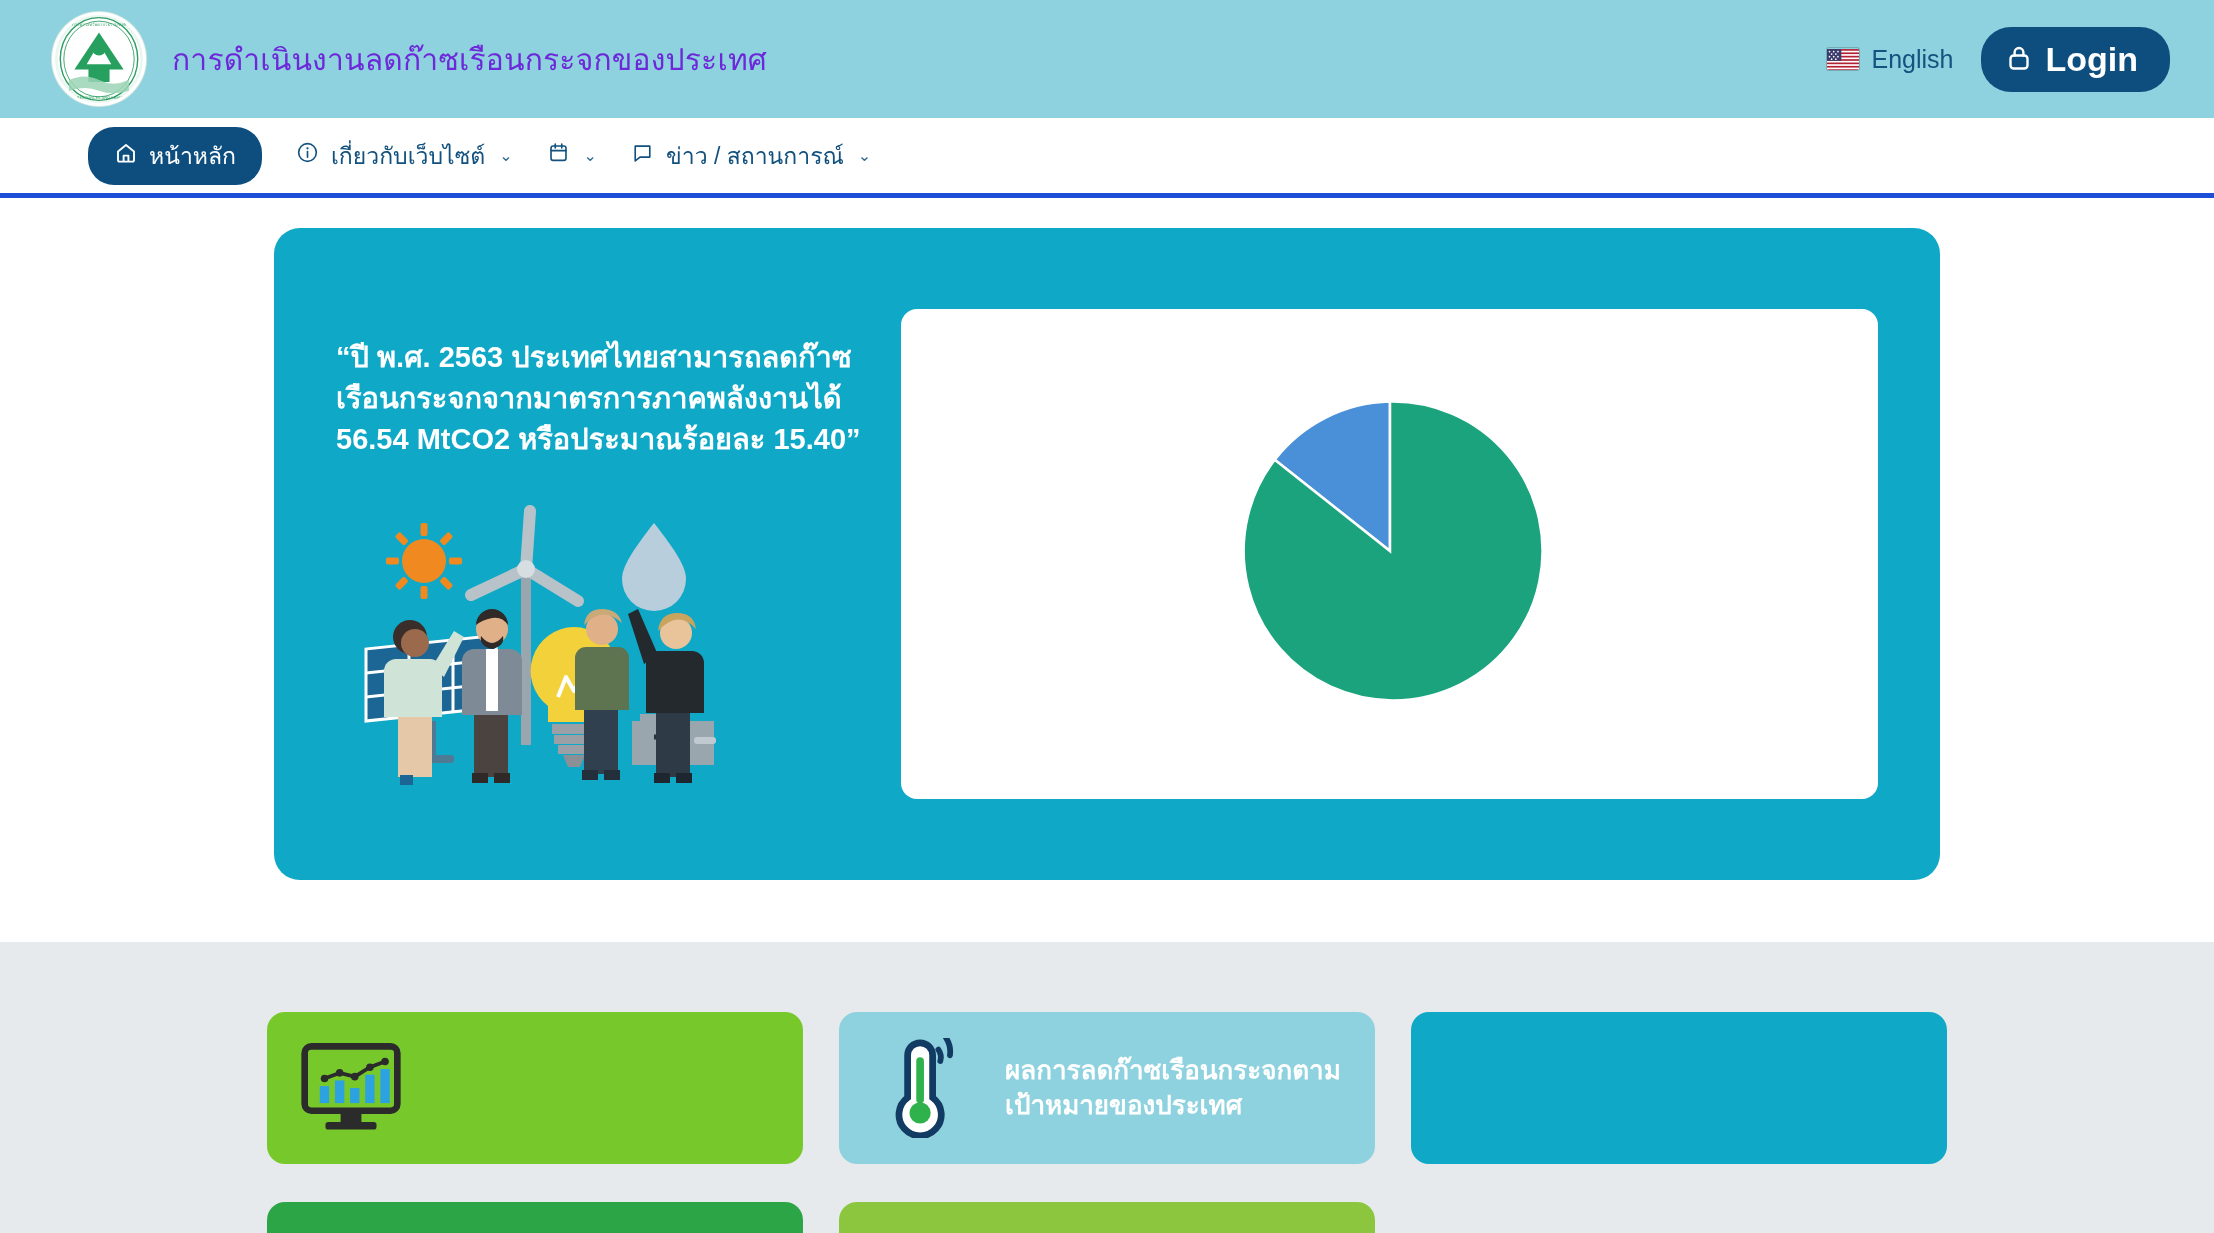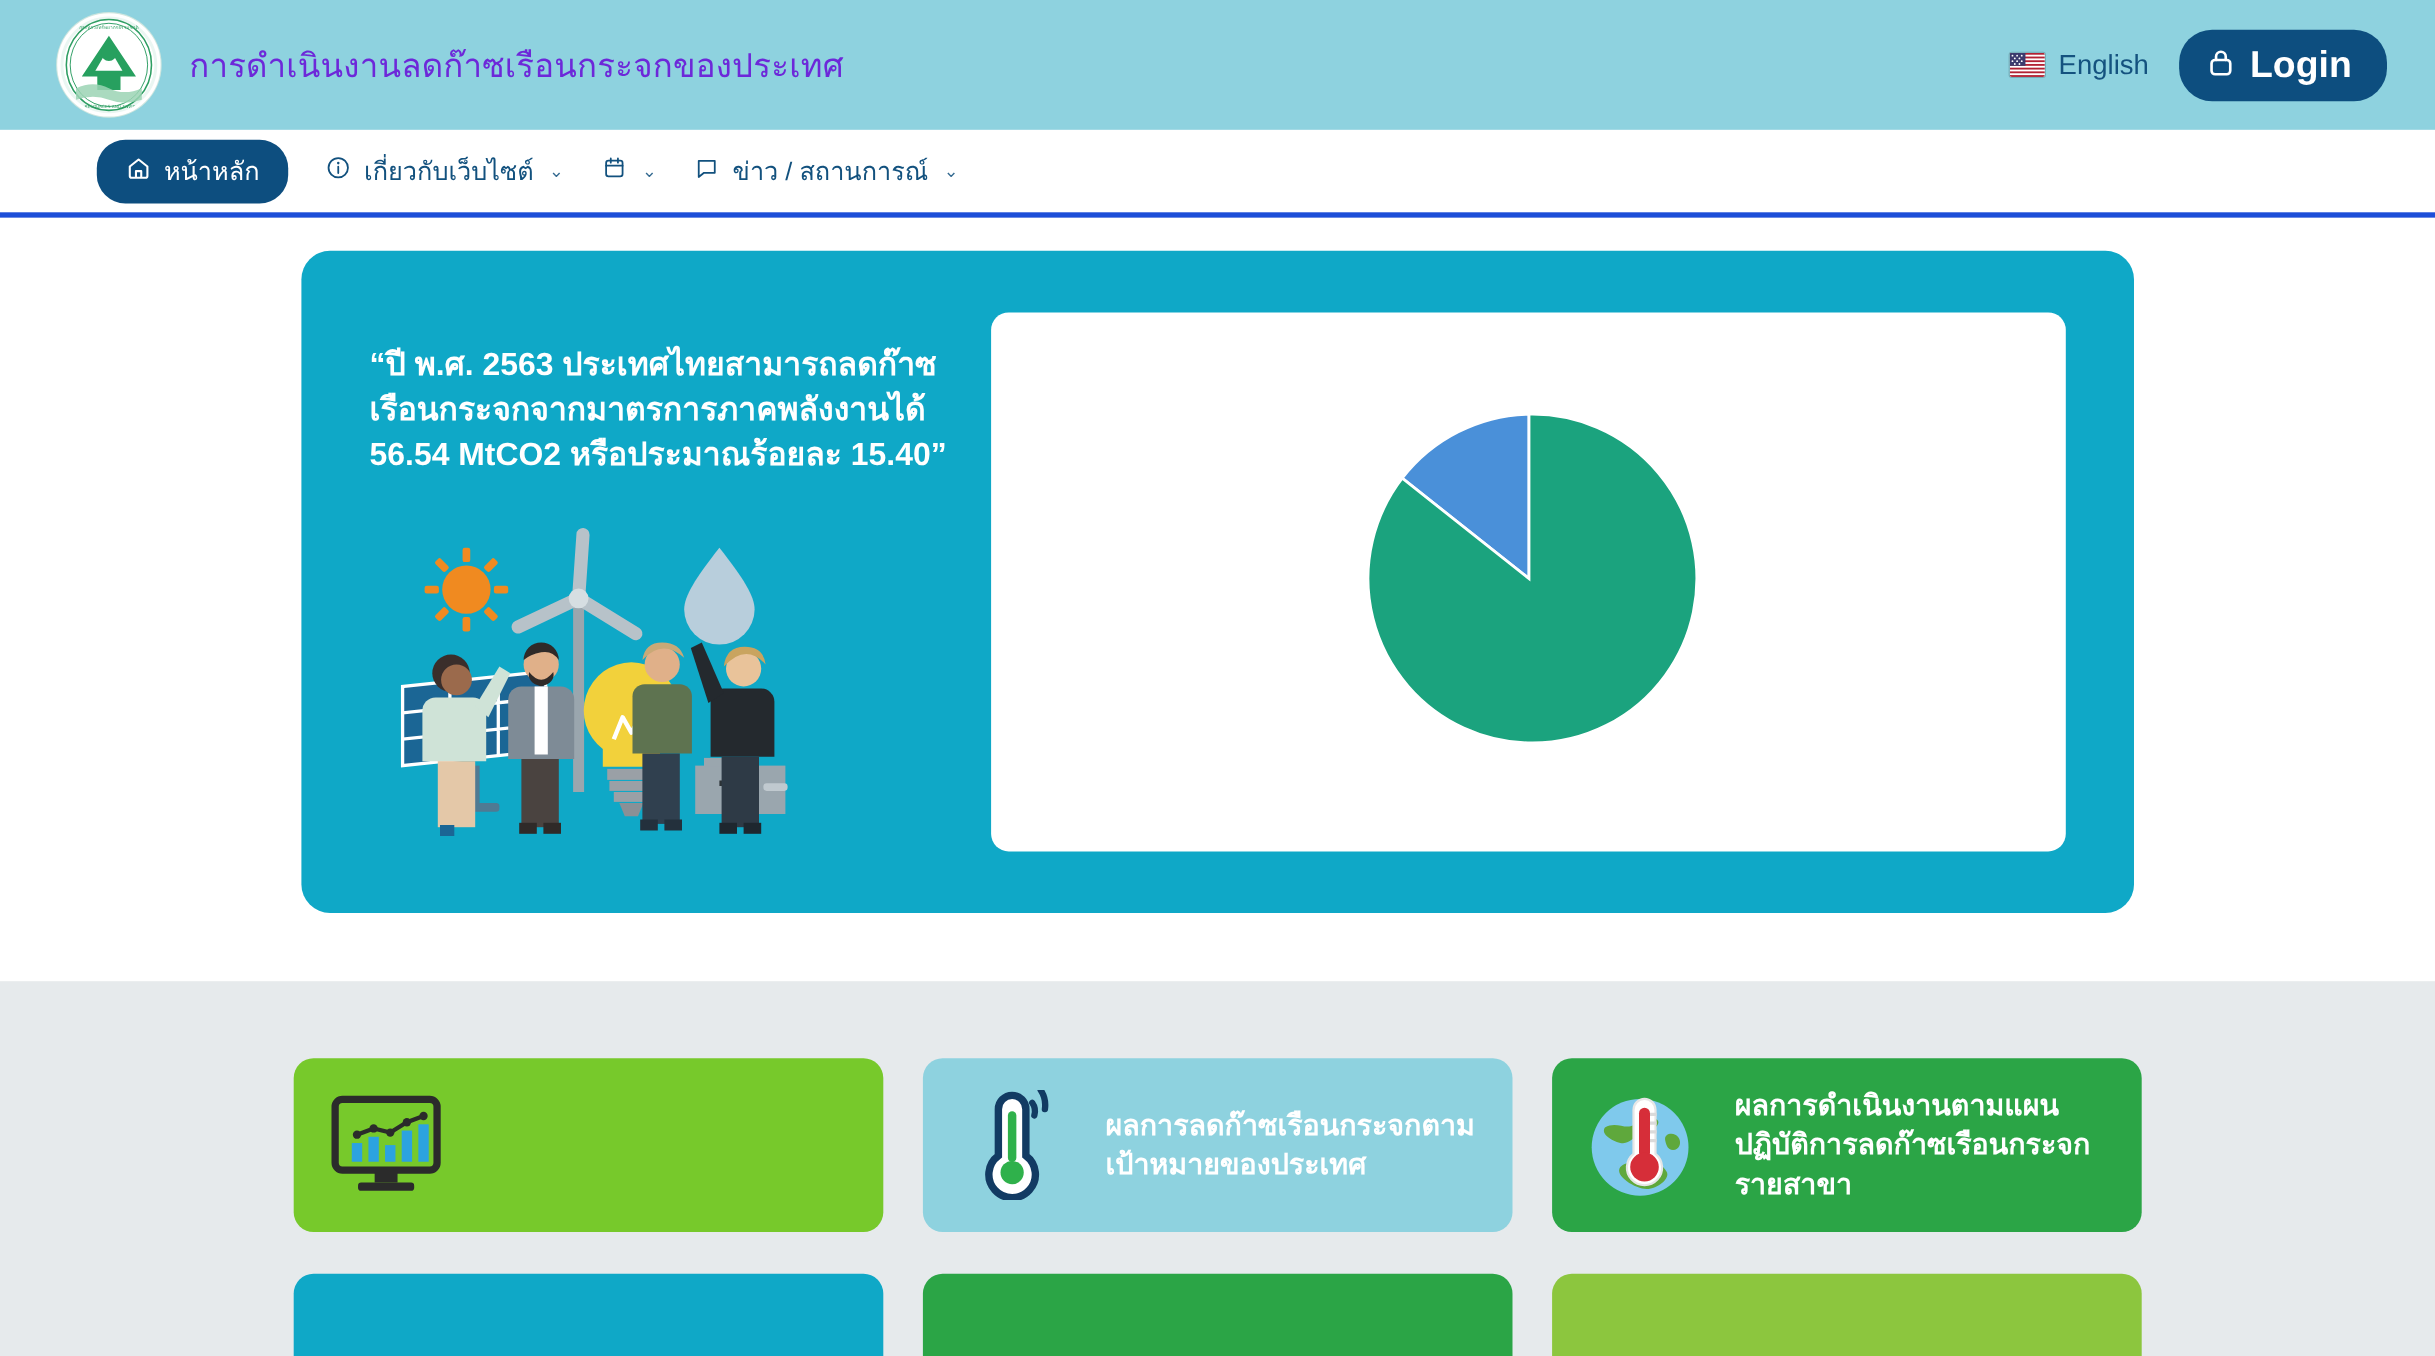--- a/index.html
+++ b/index.html
@@ -87,21 +87,21 @@
   }
   .chev { font-size: 16px; opacity: .85; margin-left: 2px; }
 
   
   .hero-wrap { padding: 30px 0 0; background: #fff; }
   .hero-banner {
     margin: 0 auto;
     width: 1666px;
     background: #0FA8C7;
     border-radius: 26px;
-    padding: 56px 62px;
+    padding: 81px 62px;
     display: flex;
     align-items: flex-start;
   }
   .hero-left { width: 565px; flex: none; padding-top: 28px; }
   .hero-quote {
     color: #ffffff;
     font-size: 29px;
     font-weight: bold;
     line-height: 1.42;
   }
@@ -431,37 +431,20 @@
           <circle cx="43" cy="78" r="11" fill="#2FB14B"></circle>
           <g stroke="#123B63" stroke-width="6" fill="none" stroke-linecap="round">
             <path d="M64 24a14 14 0 0 0-2-12"></path>
             <path d="M74 18a26 26 0 0 0-4-18"></path>
           </g>
         </svg>
       </div>
       <div class="card-title">ผลการลดก๊าซเรือนกระจกตามเป้าหมายของประเทศ</div>
     </div>
 
-    <div class="link-card card-green">
-      <div class="card-icon">
-        <svg width="104" height="100" viewBox="0 0 104 100" fill="none" aria-hidden="true">
-          <circle cx="48" cy="52" r="44" fill="#7FC9EC"></circle>
-          <path d="M16 34c10-6 18 2 26-2s12-10 20-6-4 12-12 14-12 10-20 8-18-8-14-14z" fill="#5FA83C"></path>
-          <path d="M30 70c8-8 16 0 24-4s14 2 18 8-8 16-18 16-30-12-24-20z" fill="#5FA83C"></path>
-          <path d="M74 40c6-2 12 4 10 10s-10 6-12 0 -2-8 2-10z" fill="#5FA83C"></path>
-          <path d="M52 8a10 10 0 0 1 10 10v40a16 16 0 1 1-20 0V18A10 10 0 0 1 52 8z" fill="#ffffff" stroke="#E6E6E6" stroke-width="2"></path>
-          <rect x="47" y="16" width="10" height="46" rx="5" fill="#D62E39"></rect>
-          <circle cx="52" cy="70" r="13" fill="#D62E39"></circle>
-          <g stroke="#DADADA" stroke-width="3">
-            <path d="M57 22h6M57 30h6M57 38h6M57 46h6"></path>
-          </g>
-        </svg>
-      </div>
-      <div class="card-title">ผลการดำเนินงานตามแผนปฏิบัติการลดก๊าซเรือนกระจกรายสาขา</div>
-    </div>
 
     <div class="link-card card-cyan">
       <div class="card-icon"></div>
       <div class="card-title"></div>
     </div>
 
     <div class="link-card card-green-mid">
       <div class="card-icon"></div>
       <div class="card-title"></div>
     </div>

